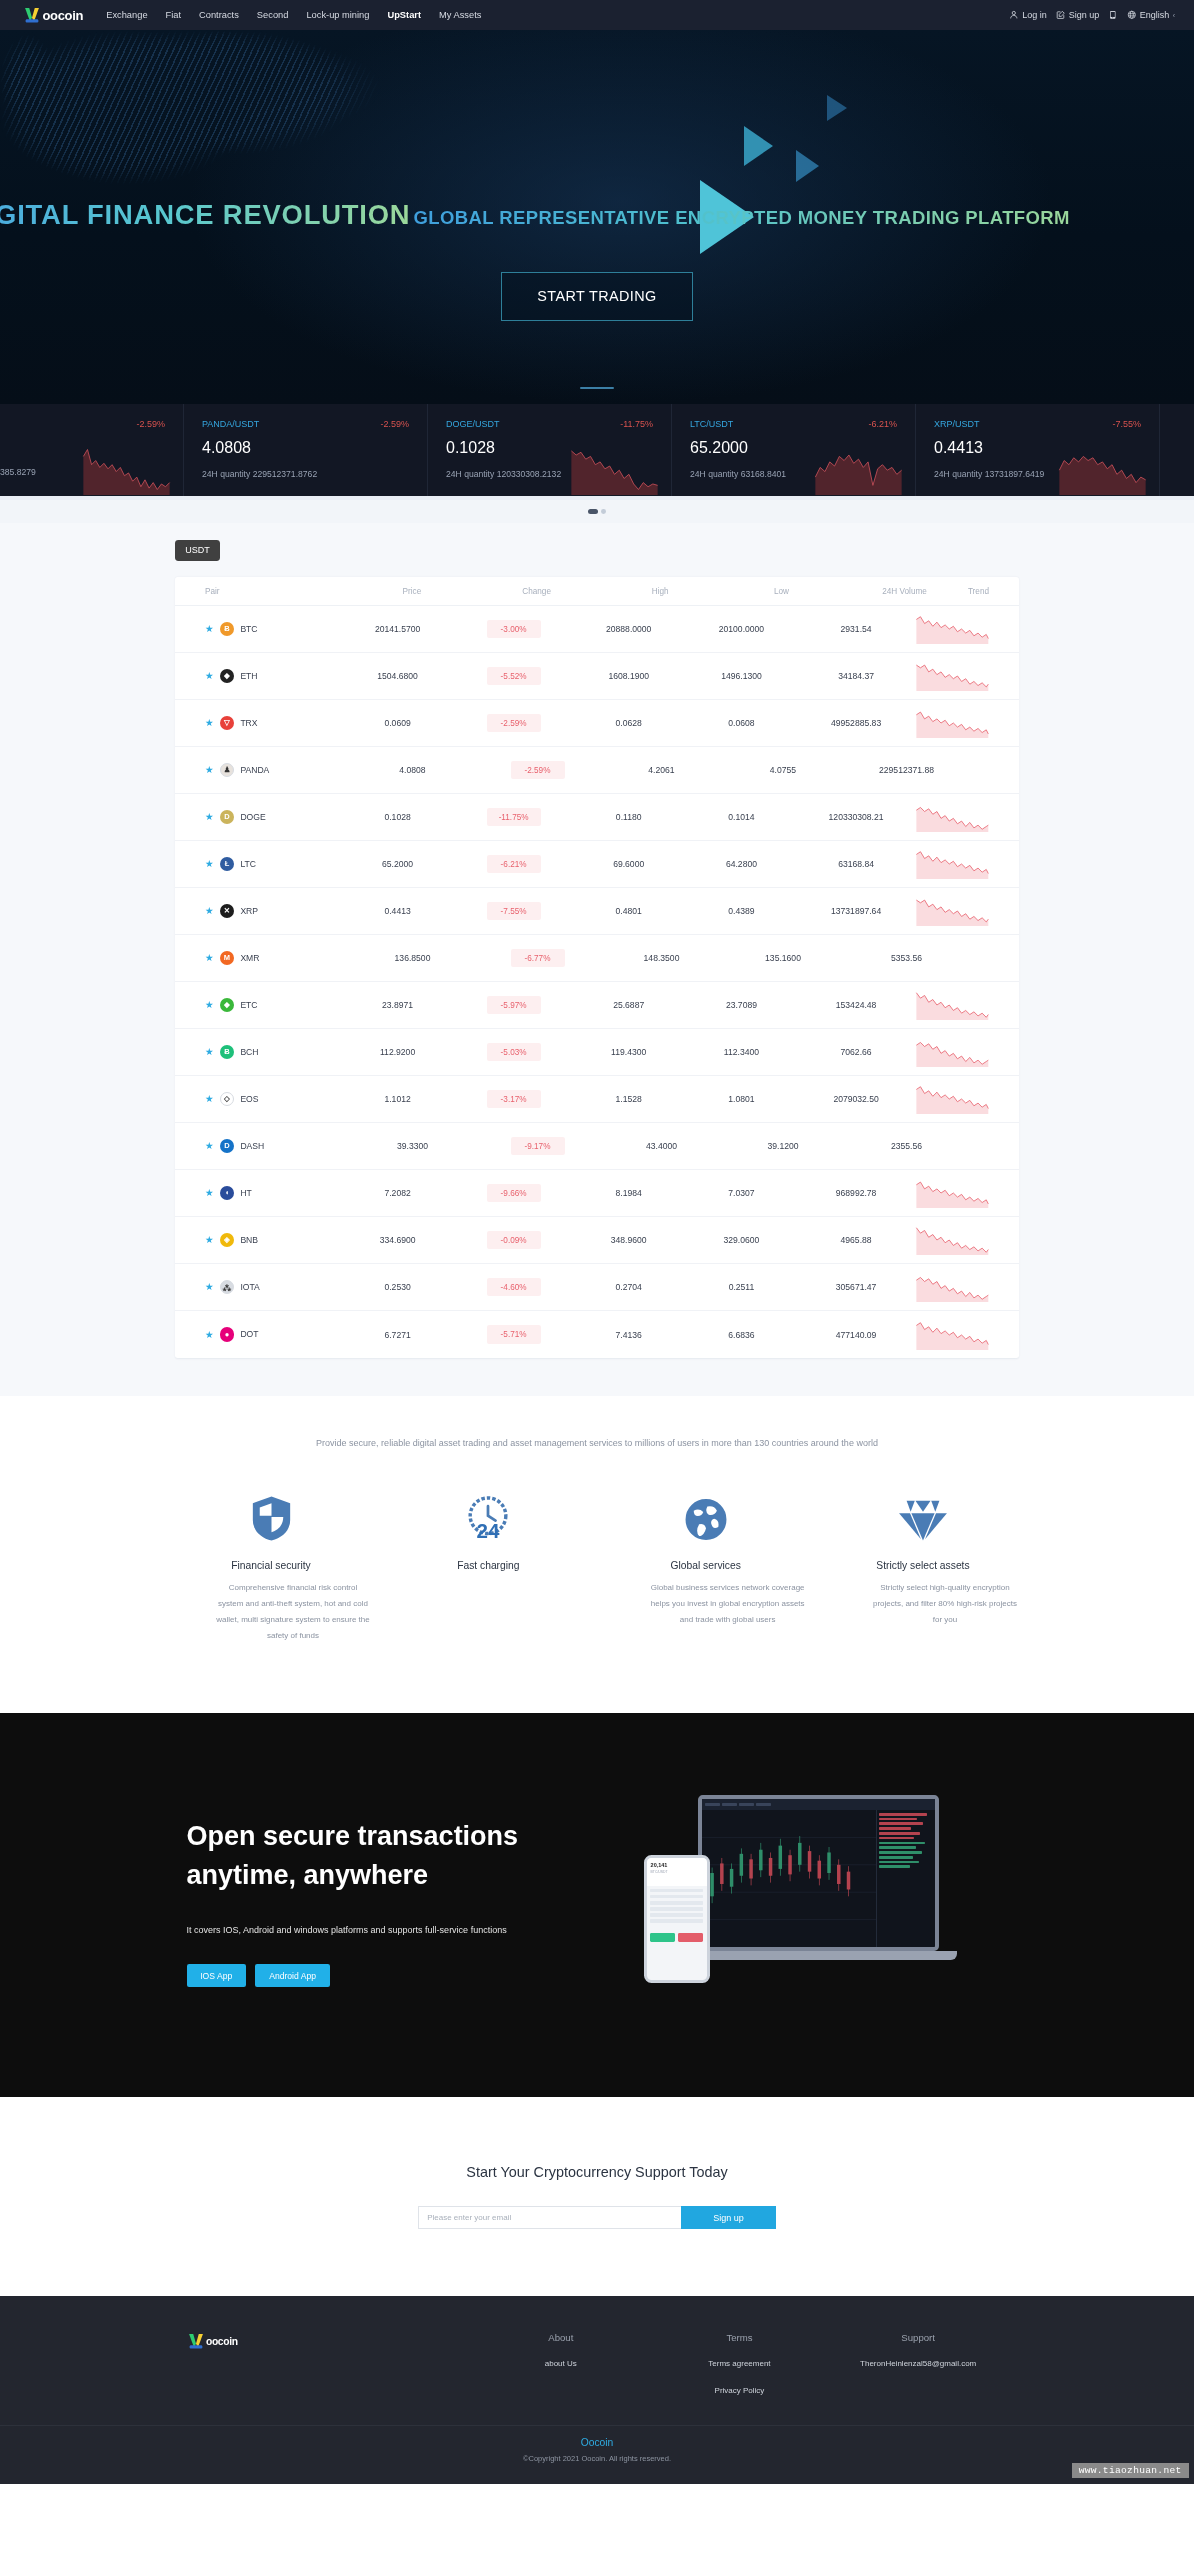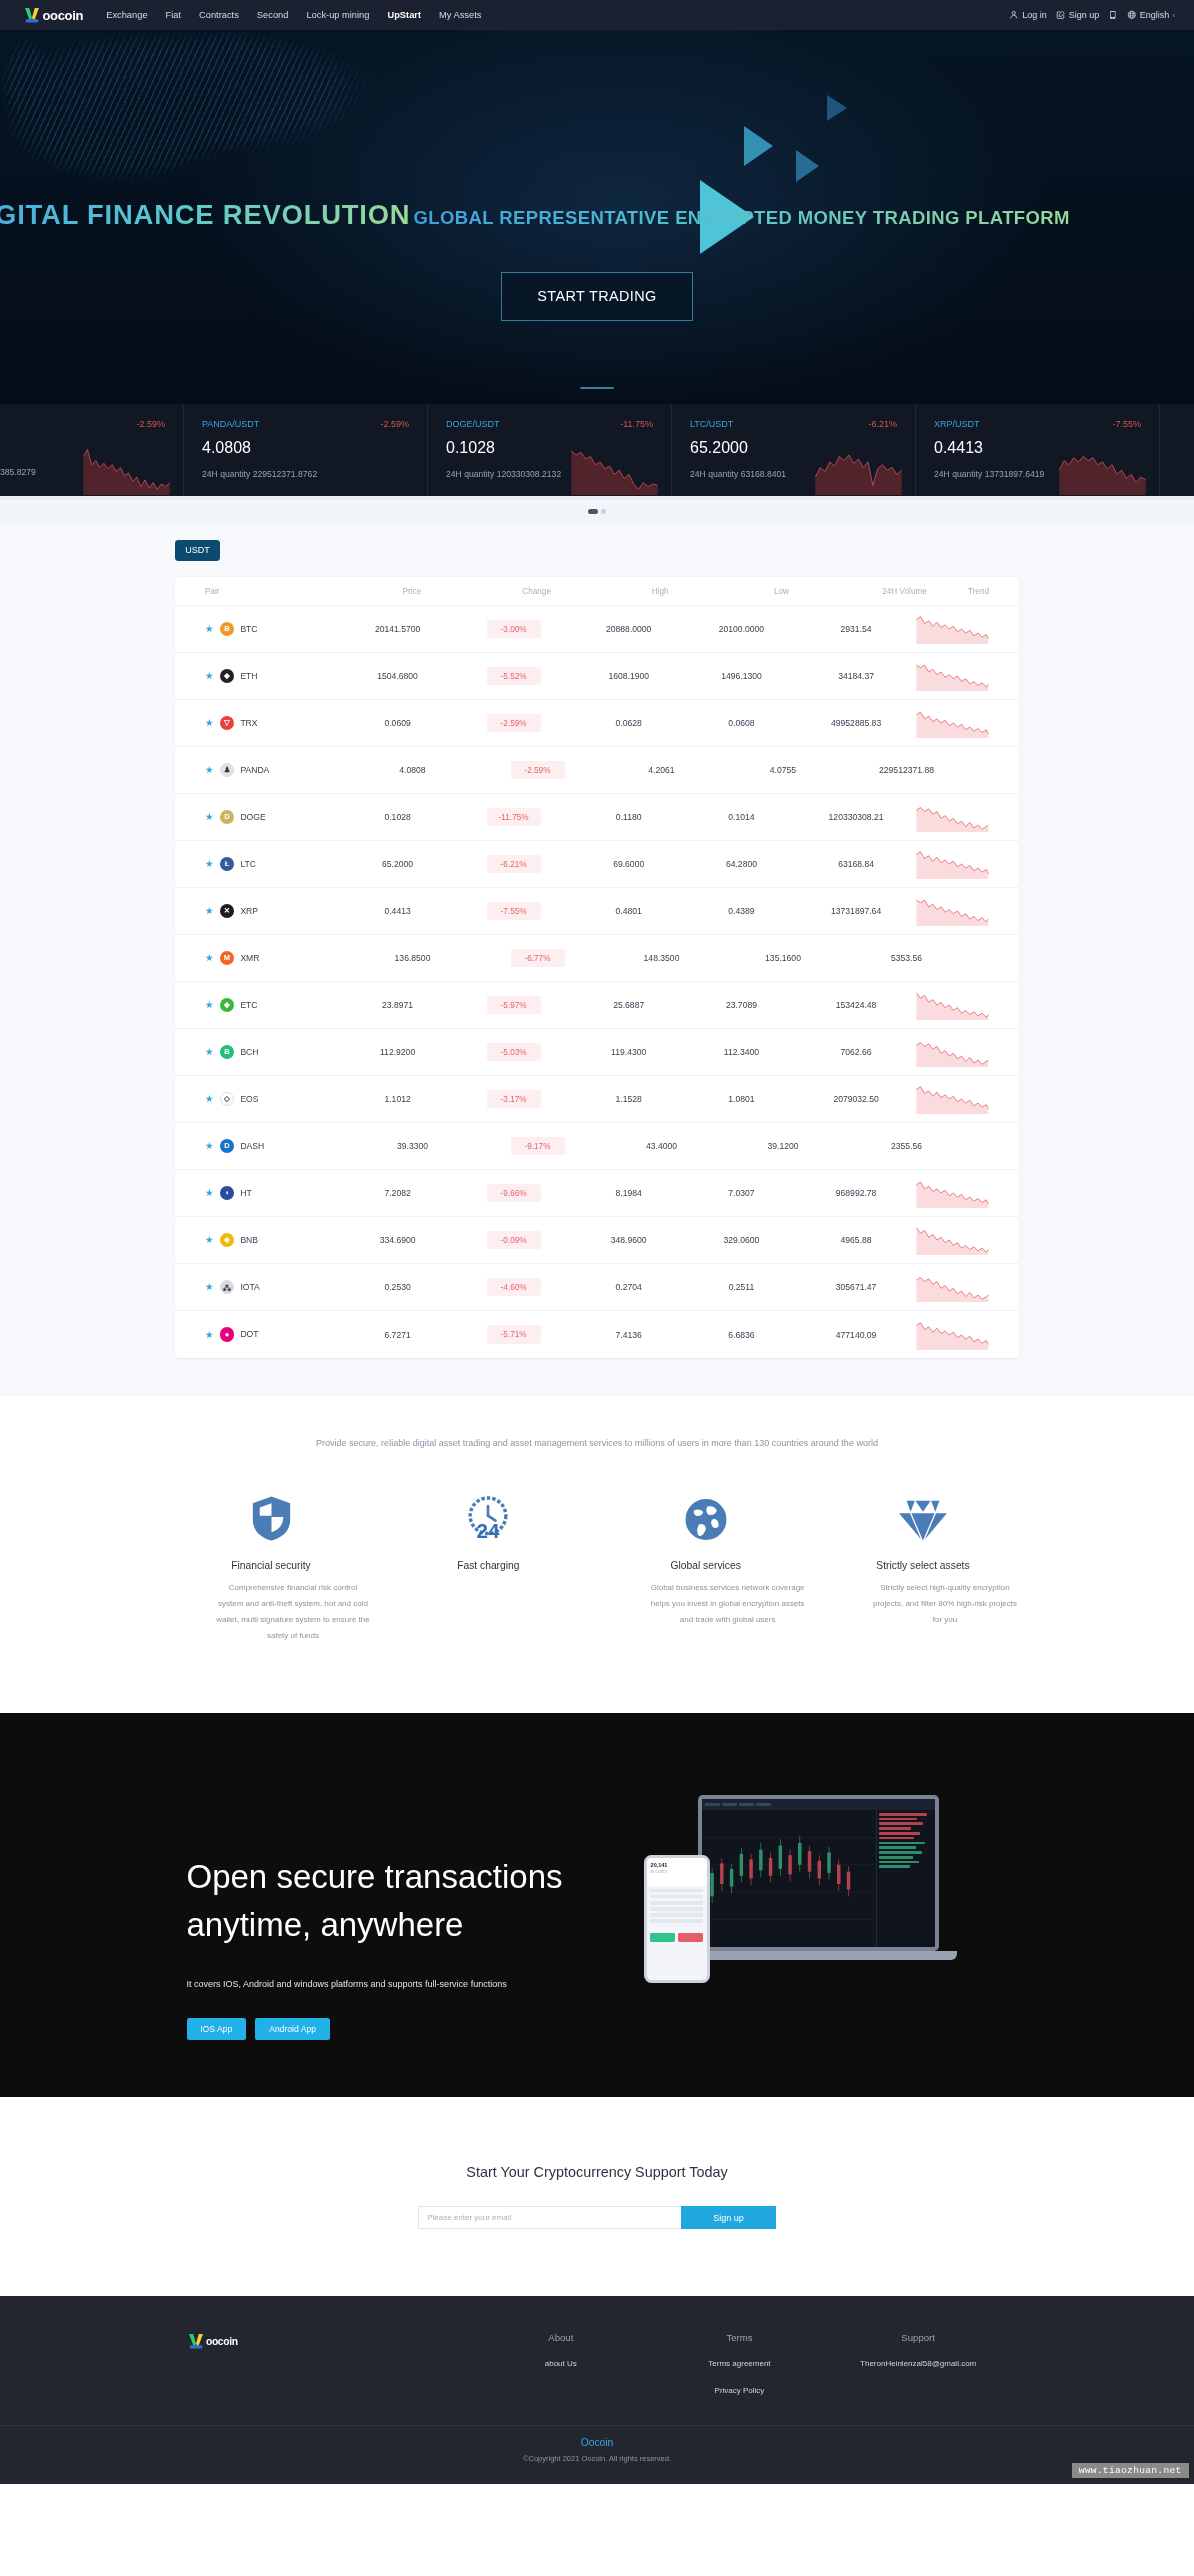--- a/index.html
+++ b/index.html
@@ -144,21 +144,21 @@
   .dots-row {
     background: #f2f5f9; height: 23px; display: flex; align-items: center; justify-content: center; gap: 3.4px;
   }
   .dot { width: 4.8px; height: 4.8px; border-radius: 50%; background: #c3ccd8; }
   .dot.on { background: #4a5568; width: 9.6px; border-radius: 2.7px; }
 
   
   .market { background: #f6f8fb; padding: 16.5px 0 38px; }
   .market-inner { width: 844px; margin: 0 auto; }
   .pill {
-    display: inline-block; background: #0c4a6e; color: #fff;
+    display: inline-block; background: #404040; color: #fff;
     font-size: 9px; padding: 5.5px 10.3px; border-radius: 3.4px; cursor: pointer;
   }
   .table {
     margin-top: 16.5px; background: #fff; border-radius: 2.7px;
     box-shadow: 0 0.7px 2.1px rgba(20,40,80,.07); overflow: hidden;
   }
   .row {
     display: flex; align-items: center; height: 47px;
     border-bottom: 0.7px solid #f0f2f6; padding: 0 30px;
   }
@@ -200,21 +200,21 @@
   .feat { width: 199px; text-align: center; }
   .feat-ico { height: 51px; display: flex; align-items: flex-end; justify-content: center; }
   .feat-ico svg { display: block; }
   .feat h3 { margin-top: 18px; font-size: 10.3px; color: #2b3442; font-weight: 400; }
   .feat p { margin-top: 9.6px; font-size: 8px; color: #8b93a1; line-height: 2.0; margin-left: 44px; }
 
   
   .appsec { background: #0d0d0d; height: 384px; position: relative; }
   .appsec-inner { width: 851px; margin: 0 auto; position: relative; height: 100%; }
   .app-copy { position: absolute; left: 15px; top: 104px; width: 425px; }
-  .app-copy h2 { color: #fff; font-size: 33px; font-weight: 400; line-height: 1.45; margin-top: 36px; }
+  .app-copy h2 { color: #fff; font-size: 27px; font-weight: 700; line-height: 1.45; }
   .app-copy p { color: #e4e4e4; font-size: 9px; margin-top: 30px; }
   .app-btns { margin-top: 29px; display: flex; gap: 9.6px; }
   .app-btn {
     background: #21b0e8; color: #fff; font-size: 8.6px;
     padding: 6.2px 13.7px; border-radius: 2.1px; cursor: pointer;
   }
   .device { position: absolute; right: 84px; top: 82px; width: 295px; height: 206px; }
   .laptop-screen {
     position: absolute; left: 54px; top: 0; width: 241px; height: 156px;
     background: #10141c; border: 4.8px solid #7b8496; border-radius: 4.8px;

